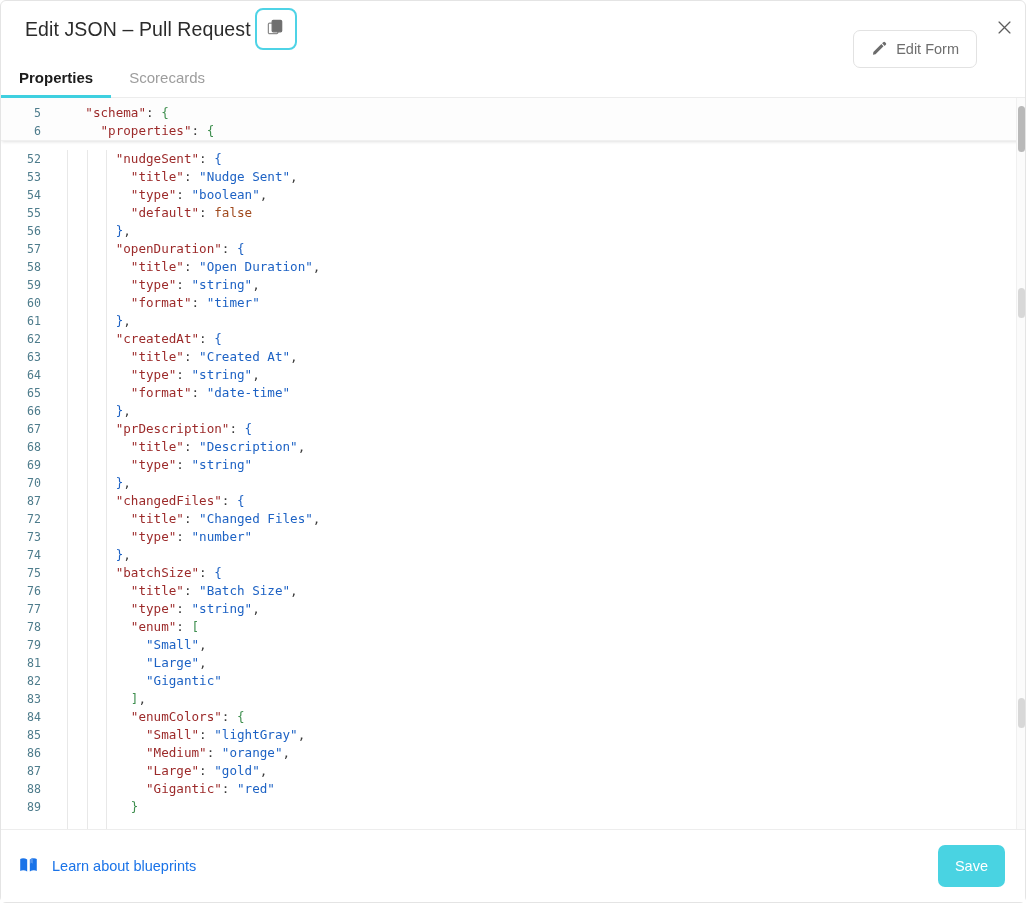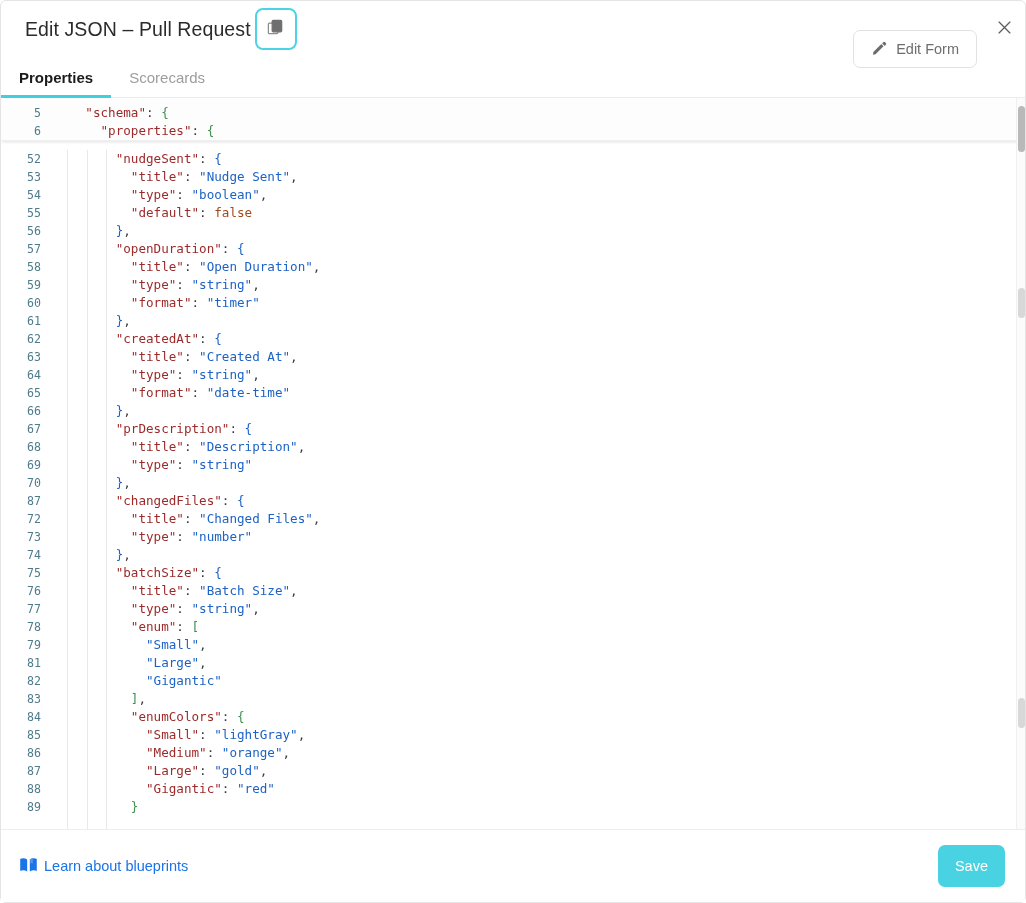--- a/index.html
+++ b/index.html
@@ -188,21 +188,21 @@
   }
 
   
   .footer {
     flex: 0 0 72px;
     display: flex; align-items: center;
     padding: 0 20px 0 18px;
     background: #fff;
   }
   .blueprint-link {
-    display: flex; align-items: center; gap: 6px;
+    display: flex; align-items: center; gap: 14px;
     color: #1a73e8;
     font-size: 14.5px;
     text-decoration: none;
     cursor: pointer;
   }
   .footer-spacer { flex: 1 1 auto; }
   .save-btn {
     min-width: 62px;
     height: 42px;
     padding: 0 17px;

